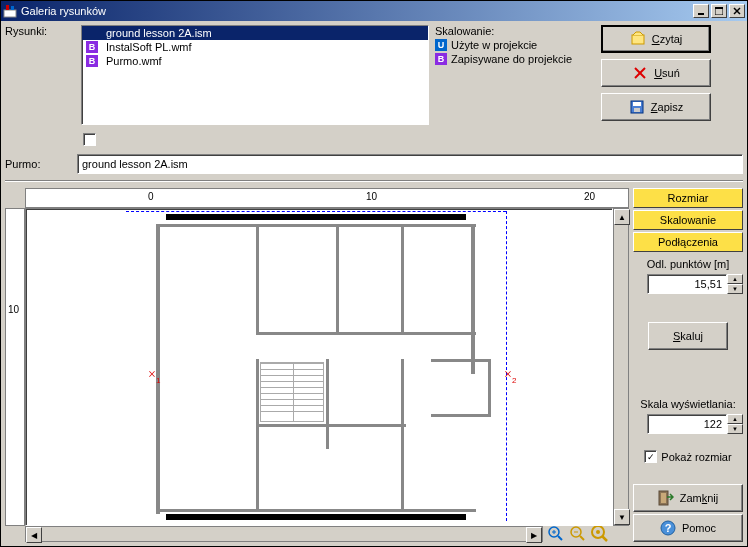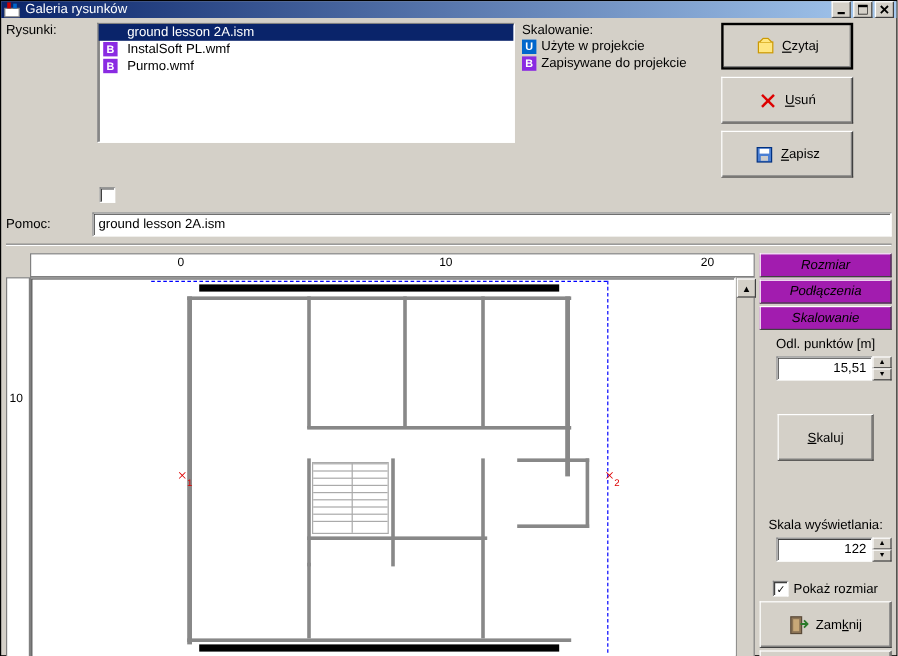--- a/index.html
+++ b/index.html
@@ -16,21 +16,21 @@
   .label { color: #000; }
   .file-list { width: 348px; height: 100px; background: #fff; border: 1px solid #808080; border-right-color: #fff; border-bottom-color: #fff; box-shadow: inset 1px 1px 0 #404040; overflow: hidden; }
   .file-item { display: flex; align-items: center; height: 14px; padding: 0 4px; gap: 8px; }
   .file-item.selected { background: #0a246a; color: #fff; }
   .file-icon { width: 12px; height: 12px; display: inline-flex; align-items: center; justify-content: center; font-weight: bold; font-size: 9px; color: #fff; }
   .file-icon.b { background: #8a2be2; }
   .file-icon.u { background: #0066cc; }
   .legend-col { width: 160px; }
   .legend-item { display: flex; align-items: center; gap: 4px; margin-top: 2px; }
   .button-col { display: flex; flex-direction: column; gap: 6px; }
-  .btn { width: 110px; height: 39px; background: #d4d0c8; border: 1px solid #fff; border-right-color: #404040; border-bottom-color: #404040; box-shadow: inset -1px -1px 0 #808080; display: flex; align-items: center; justify-content: center; gap: 6px; cursor: pointer; position: relative; }
+  .btn { width: 110px; height: 28px; background: #d4d0c8; border: 1px solid #fff; border-right-color: #404040; border-bottom-color: #404040; box-shadow: inset -1px -1px 0 #808080; display: flex; align-items: center; justify-content: center; gap: 6px; cursor: pointer; position: relative; }
   .btn.default { border: 2px solid #000; }
   .btn-icon { width: 16px; height: 16px; display: inline-flex; align-items: center; justify-content: center; }
   .checkbox-row { display: flex; align-items: center; gap: 4px; margin-top: 4px; margin-left: 78px; }
   .checkbox { width: 13px; height: 13px; background: #fff; border: 1px solid #808080; border-right-color: #fff; border-bottom-color: #fff; box-shadow: inset 1px 1px 0 #404040; display: inline-flex; align-items: center; justify-content: center; font-size: 9px; }
   .opis-row { display: flex; align-items: center; gap: 8px; margin-top: 8px; }
   .opis-input { flex: 1; height: 20px; background: #fff; border: 1px solid #808080; border-right-color: #fff; border-bottom-color: #fff; box-shadow: inset 1px 1px 0 #404040; padding: 0 4px; }
   .divider { height: 2px; background: #808080; border-bottom: 1px solid #fff; margin: 6px 0; }
   .bottom-section { flex: 1; display: flex; gap: 4px; }
   .drawing-area { flex: 1; display: flex; flex-direction: column; }
   .ruler-h { height: 20px; background: #fff; border: 1px solid #808080; position: relative; margin-left: 20px; }
@@ -40,21 +40,21 @@
   .ruler-v .tick-label { position: absolute; left: 2px; font-size: 10px; }
   .canvas-wrap { flex: 1; display: flex; }
   .canvas { flex: 1; background: #fff; border: 1px solid #808080; border-right-color: #fff; border-bottom-color: #fff; box-shadow: inset 1px 1px 0 #404040; position: relative; overflow: hidden; }
   .scrollbar-v { width: 16px; background: #d4d0c8; border: 1px solid #808080; display: flex; flex-direction: column; }
   .scrollbar-h-row { height: 16px; display: flex; margin-left: 20px; }
   .scrollbar-h { flex: 1; background: #d4d0c8; border: 1px solid #808080; display: flex; }
   .scroll-btn { width: 16px; height: 16px; background: #d4d0c8; border: 1px solid #fff; border-right-color: #404040; border-bottom-color: #404040; display: flex; align-items: center; justify-content: center; font-size: 8px; cursor: pointer; }
   .zoom-icons { display: flex; gap: 4px; align-items: center; padding: 0 4px; }
   .zoom-icon { width: 18px; height: 18px; cursor: pointer; display: inline-flex; align-items: center; justify-content: center; }
   .side-panel { width: 110px; display: flex; flex-direction: column; gap: 2px; }
-  .tab-btn { height: 20px; background: #a21caf; border: 1px solid #fff; border-right-color: #404040; border-bottom-color: #404040; display: flex; align-items: center; justify-content: center; cursor: pointer; font-style: italic; }
+  .tab-btn { height: 20px; background: #fde047; border: 1px solid #fff; border-right-color: #404040; border-bottom-color: #404040; display: flex; align-items: center; justify-content: center; cursor: pointer; }
   .panel-label { text-align: center; margin-top: 4px; }
   .num-input { width: 80px; height: 20px; background: #fff; border: 1px solid #808080; border-right-color: #fff; border-bottom-color: #fff; box-shadow: inset 1px 1px 0 #404040; text-align: right; padding: 0 4px; }
   .spinner { width: 16px; height: 20px; display: flex; flex-direction: column; }
   .spin-btn { flex: 1; background: #d4d0c8; border: 1px solid #fff; border-right-color: #404040; border-bottom-color: #404040; font-size: 6px; display: flex; align-items: center; justify-content: center; cursor: pointer; }
   .input-group { display: flex; justify-content: flex-end; margin-top: 2px; }
   .floor-plan { position: absolute; left: 100px; top: 5px; width: 380px; height: 310px; }
   .wall-thick { position: absolute; background: #000; }
   .wall-thin { position: absolute; background: #888; }
   .marker-x { position: absolute; color: #d00; font-size: 14px; font-family: serif; }
   .dim-line { position: absolute; border-top: 1px dashed #00f; }
@@ -155,21 +155,21 @@
           <span><span class="underline-char">Z</span>apisz</span>
         </div>
       </div>
     </div>
 
     <div class="checkbox-row">
       <span class="checkbox"></span>
     </div>
 
     <div class="opis-row">
-      <span class="label" style="width:64px">Pomoc:</span>
+      <span class="label" style="width:64px">Purmo:</span>
       <input class="opis-input" value="ground lesson 2A.ism" style="">
     </div>
 
     <div class="divider"></div>
 
     <div class="bottom-section">
       <div class="drawing-area">
         <div class="ruler-h">
           <span class="tick-label" style="left:122px">0</span>
           <span class="tick-label" style="left:340px">10</span>
@@ -249,22 +249,22 @@
                   <circle cx="7" cy="7" r="2" fill="#cc9900"></circle>
                 </svg>
               </span>
           </div>
           <div style="width:16px;height:16px;background:#d4d0c8"></div>
         </div>
       </div>
 
       <div class="side-panel">
         <div class="tab-btn">Rozmiar</div>
+        <div class="tab-btn">Skalowanie</div>
         <div class="tab-btn">Podłączenia</div>
-        <div class="tab-btn">Skalowanie</div>
         <div class="panel-label">Odl. punktów [m]</div>
         <div class="input-group">
           <input class="num-input" value="15,51" style="">
           <div class="spinner">
             <div class="spin-btn">▲</div>
             <div class="spin-btn">▼</div>
           </div>
         </div>
         <div style="height:24px"></div>
         <div class="btn" style="width:80px;align-self:center">

